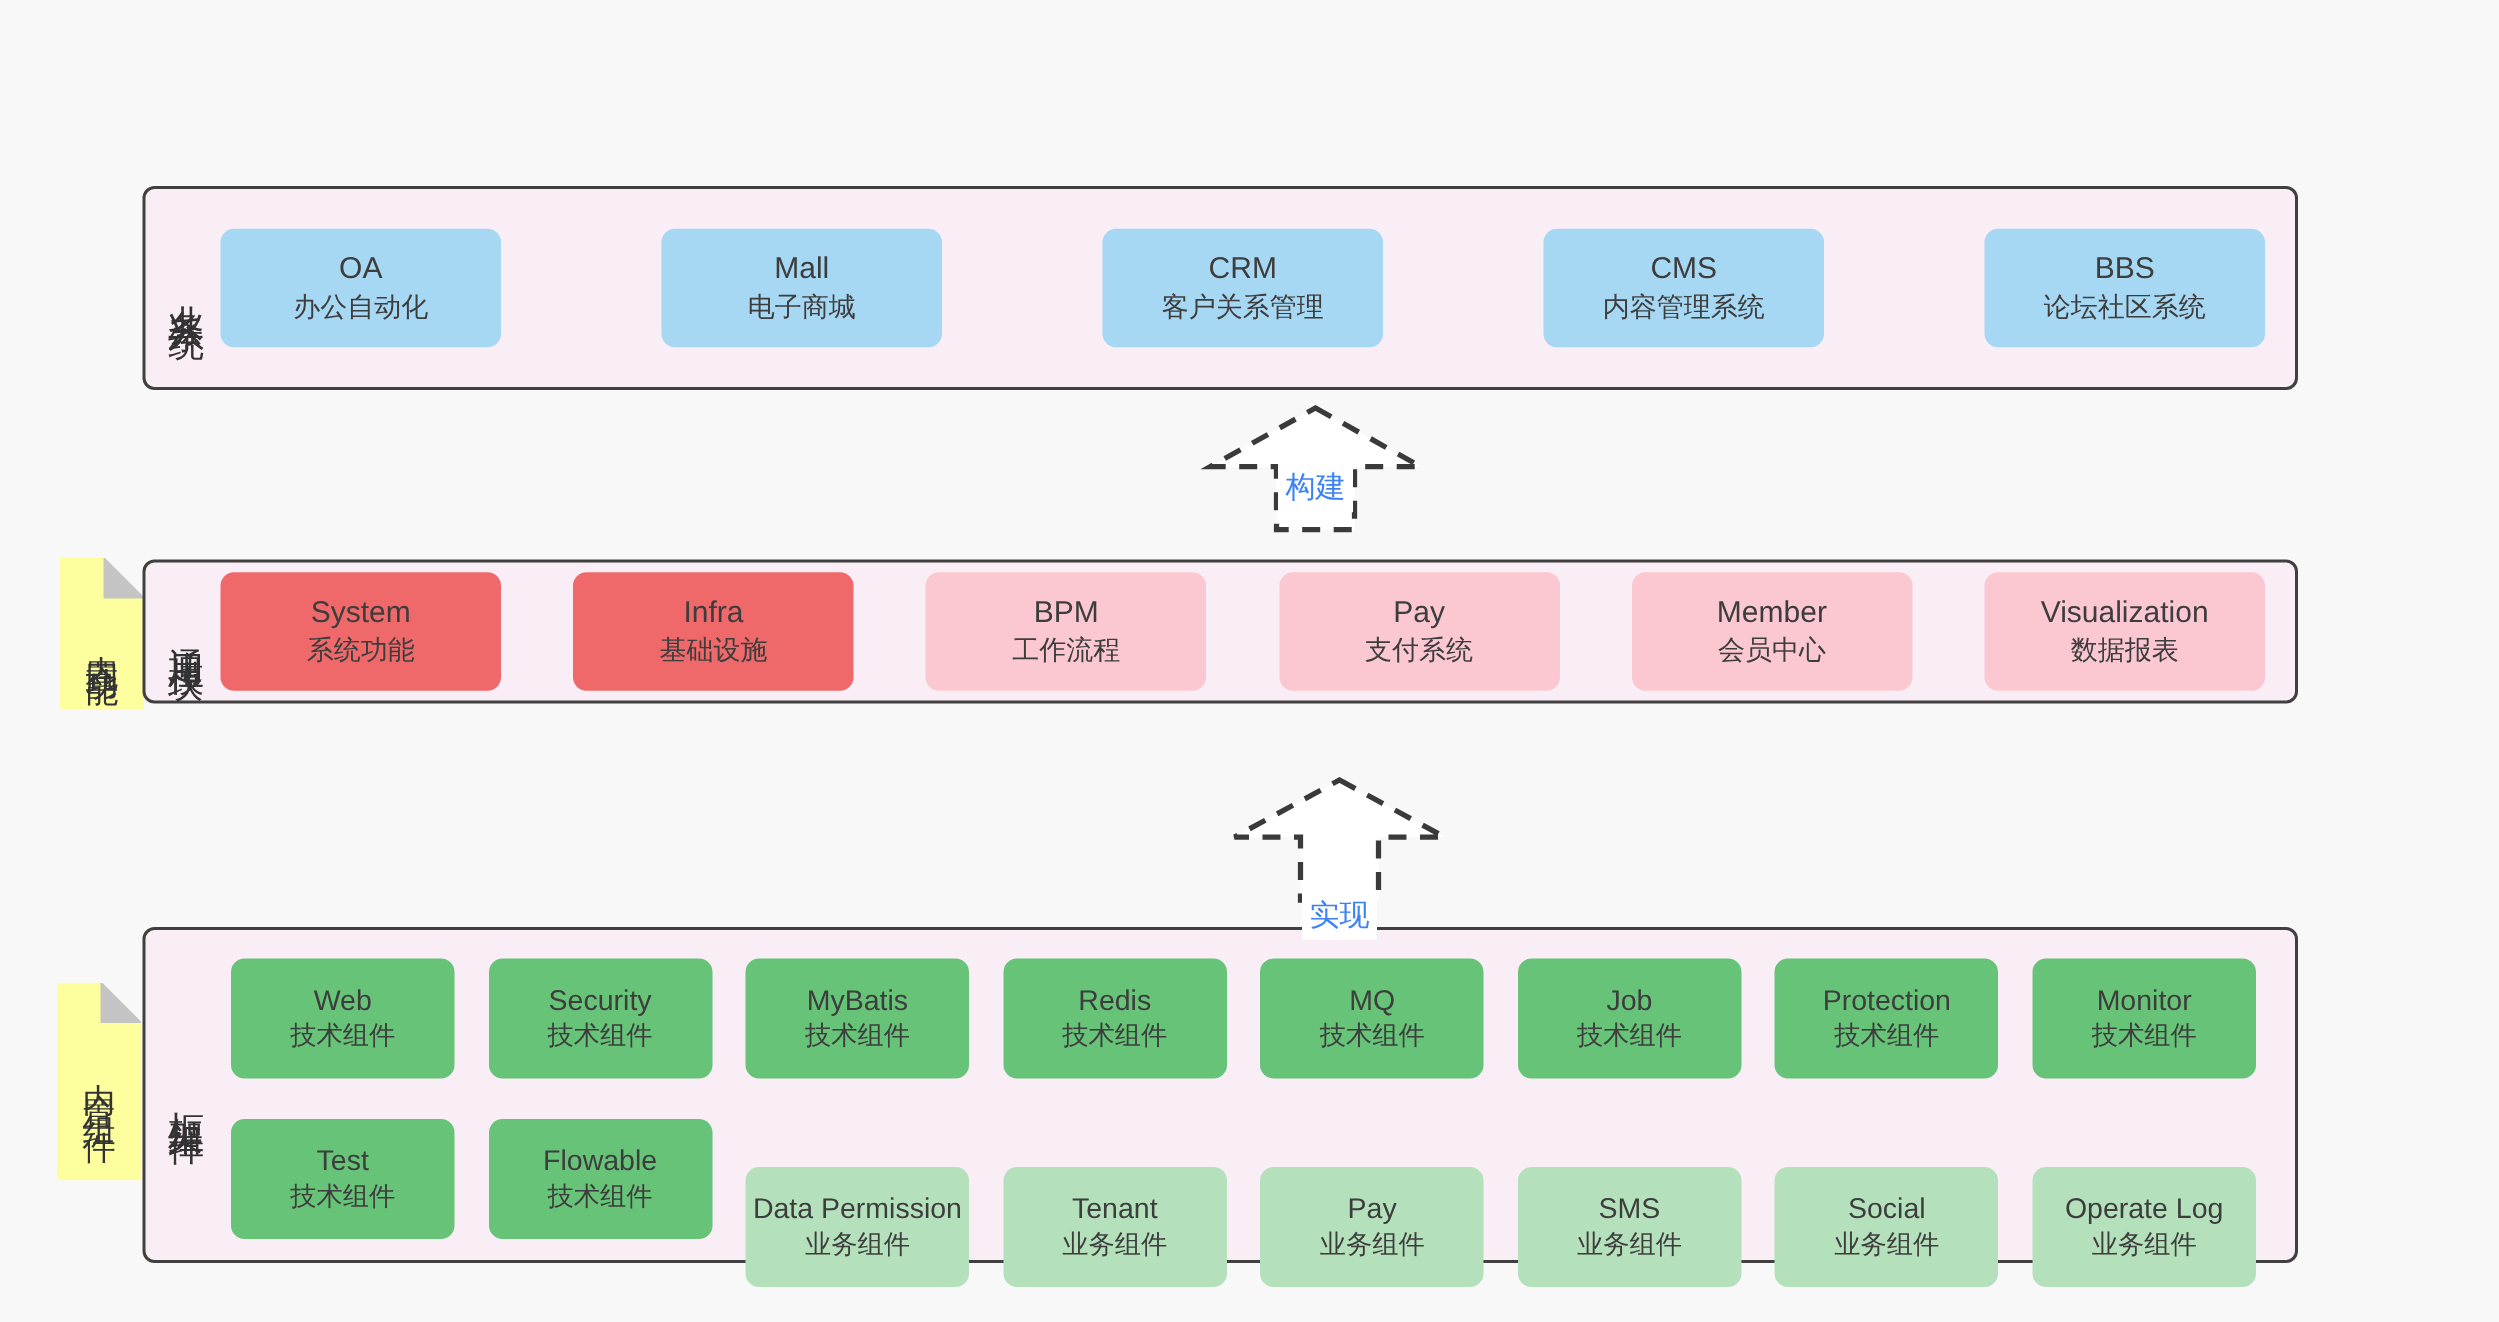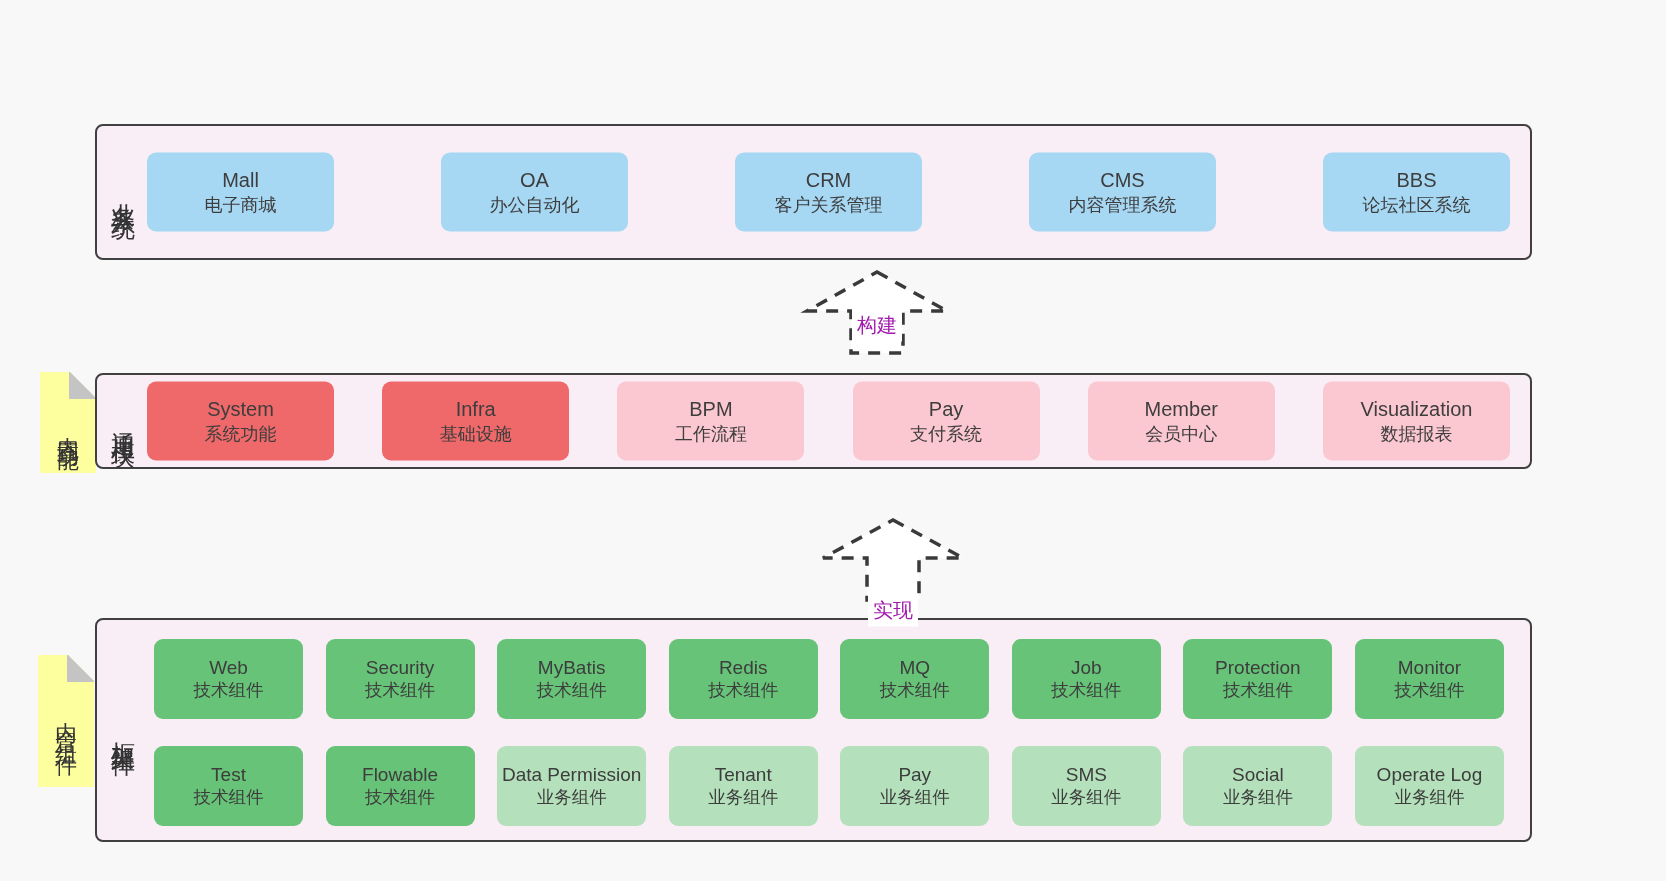--- a/index.html
+++ b/index.html
@@ -83,21 +83,21 @@
   .box .t { font-size: 20px; }
   .box .s { font-size: 18px; }
   .row .box { line-height: 1.25; }
   .row .box .t { font-size: 19px; }
   .row .box .s { font-size: 17.5px; }
 
   .blue  { background: var(--blue); }
   .red   { background: var(--red); }
   .pink  { background: var(--pink); }
   .green { background: var(--green); }
-  .light { background: var(--green-light); }
+  .light { background: var(--green-light); margin-top: 32px; }
 
   
   .note {
     position: absolute;
     background: var(--note-yellow);
     z-index: 1;
     clip-path: polygon(0 0, calc(100% - 26px) 0, 100% 26px, 100% 100%, 0 100%);
     display: flex;
     align-items: center;
     justify-content: center;
@@ -133,21 +133,21 @@
     stroke: #3a3a3a;
     stroke-width: 3.5;
     stroke-dasharray: 12 9;
     stroke-linecap: butt;
   }
   .arrow-label {
     position: absolute;
     z-index: 3;
     background: #ffffff;
     font-size: 20px;
-    color: #a21caf;
+    color: #3b82f6;
     padding: 3px 5px;
     transform: translate(-50%, -50%);
     white-space: nowrap;
   }
   #arrow-label-build     { left: 877px; top: 325px; }
   #arrow-label-implement { left: 893px; top: 569px; margin-top: 41px; }
 </style>
 </head>
 <body>
 
@@ -164,26 +164,26 @@
     <div class="note-text">内置功能</div>
   </div>
   <div class="note" id="note-components">
     <div class="note-text">内置组件</div>
   </div>
 
   <div class="layer" id="layer-business">
     <div class="layer-label">业务系统</div>
     <div class="boxes">
       <div class="box blue">
+        <div class="t">OA</div>
+        <div class="s">办公自动化</div>
+      </div>
+      <div class="box blue">
         <div class="t">Mall</div>
         <div class="s">电子商城</div>
-      </div>
-      <div class="box blue">
-        <div class="t">OA</div>
-        <div class="s">办公自动化</div>
       </div>
       <div class="box blue">
         <div class="t">CRM</div>
         <div class="s">客户关系管理</div>
       </div>
       <div class="box blue">
         <div class="t">CMS</div>
         <div class="s">内容管理系统</div>
       </div>
       <div class="box blue">

